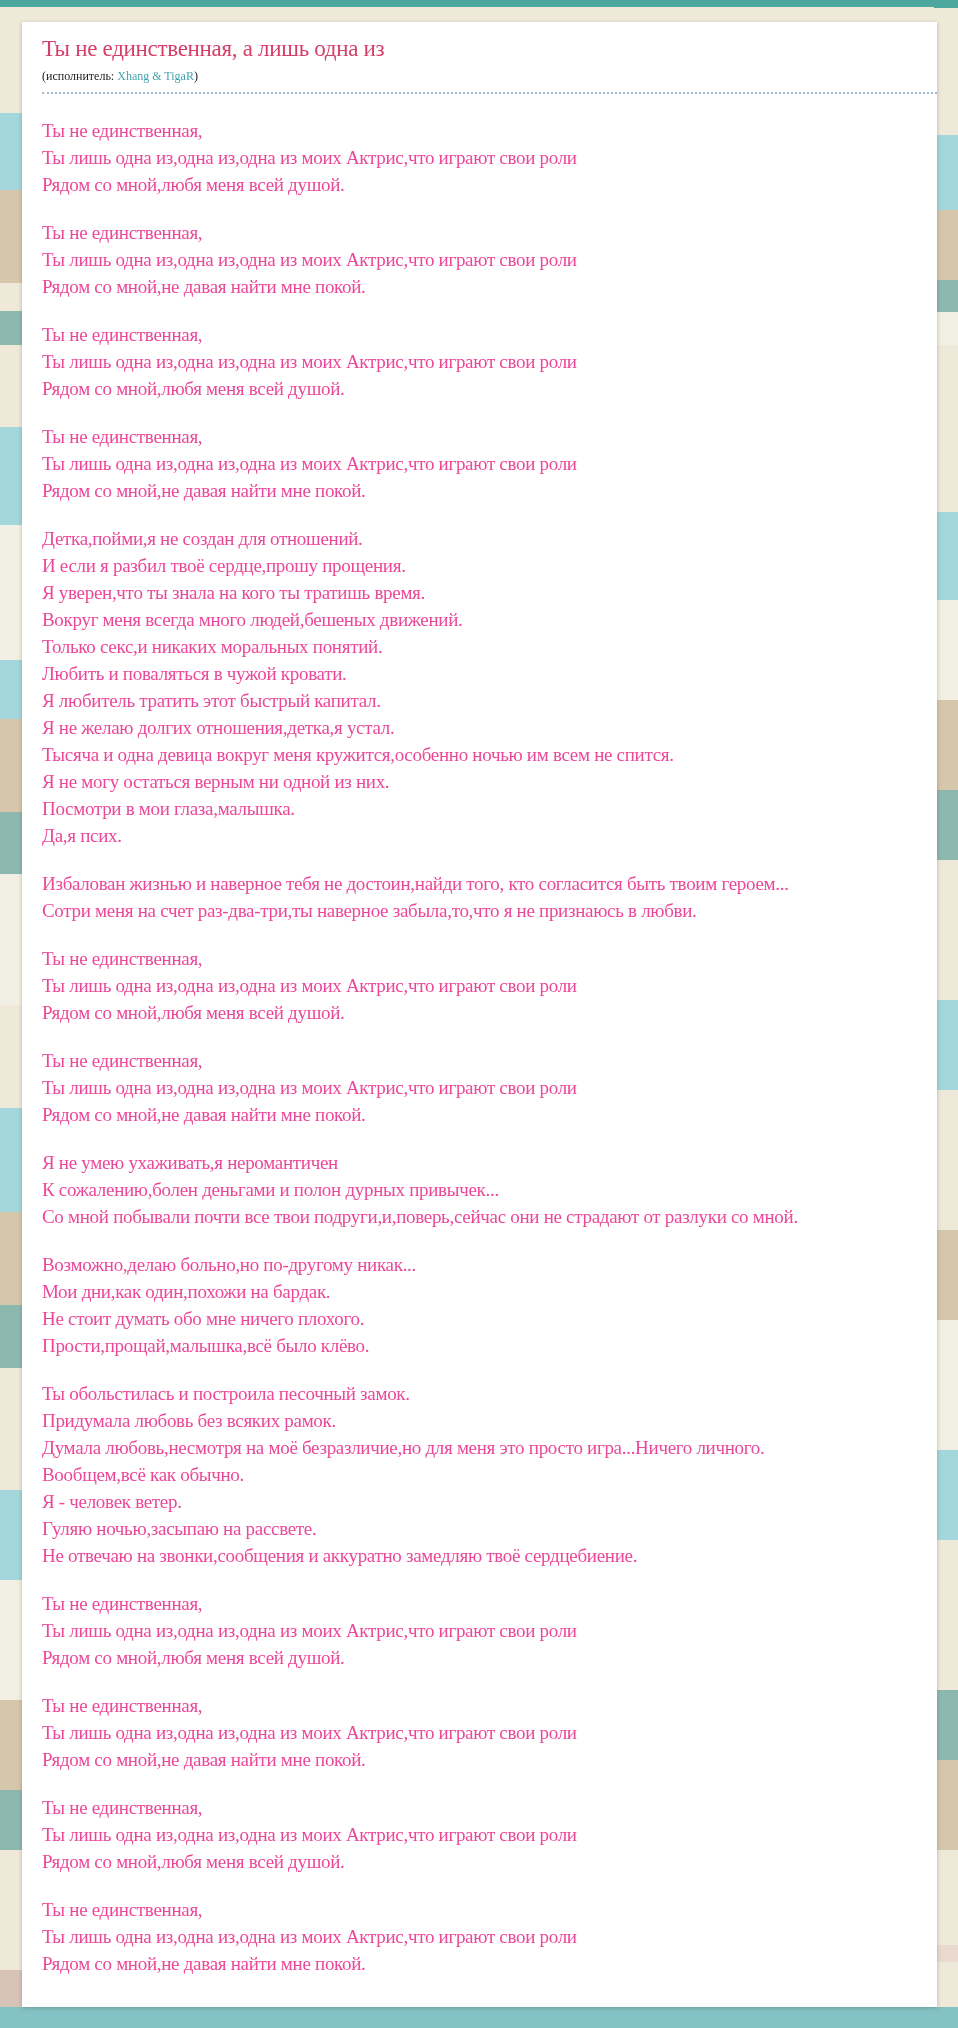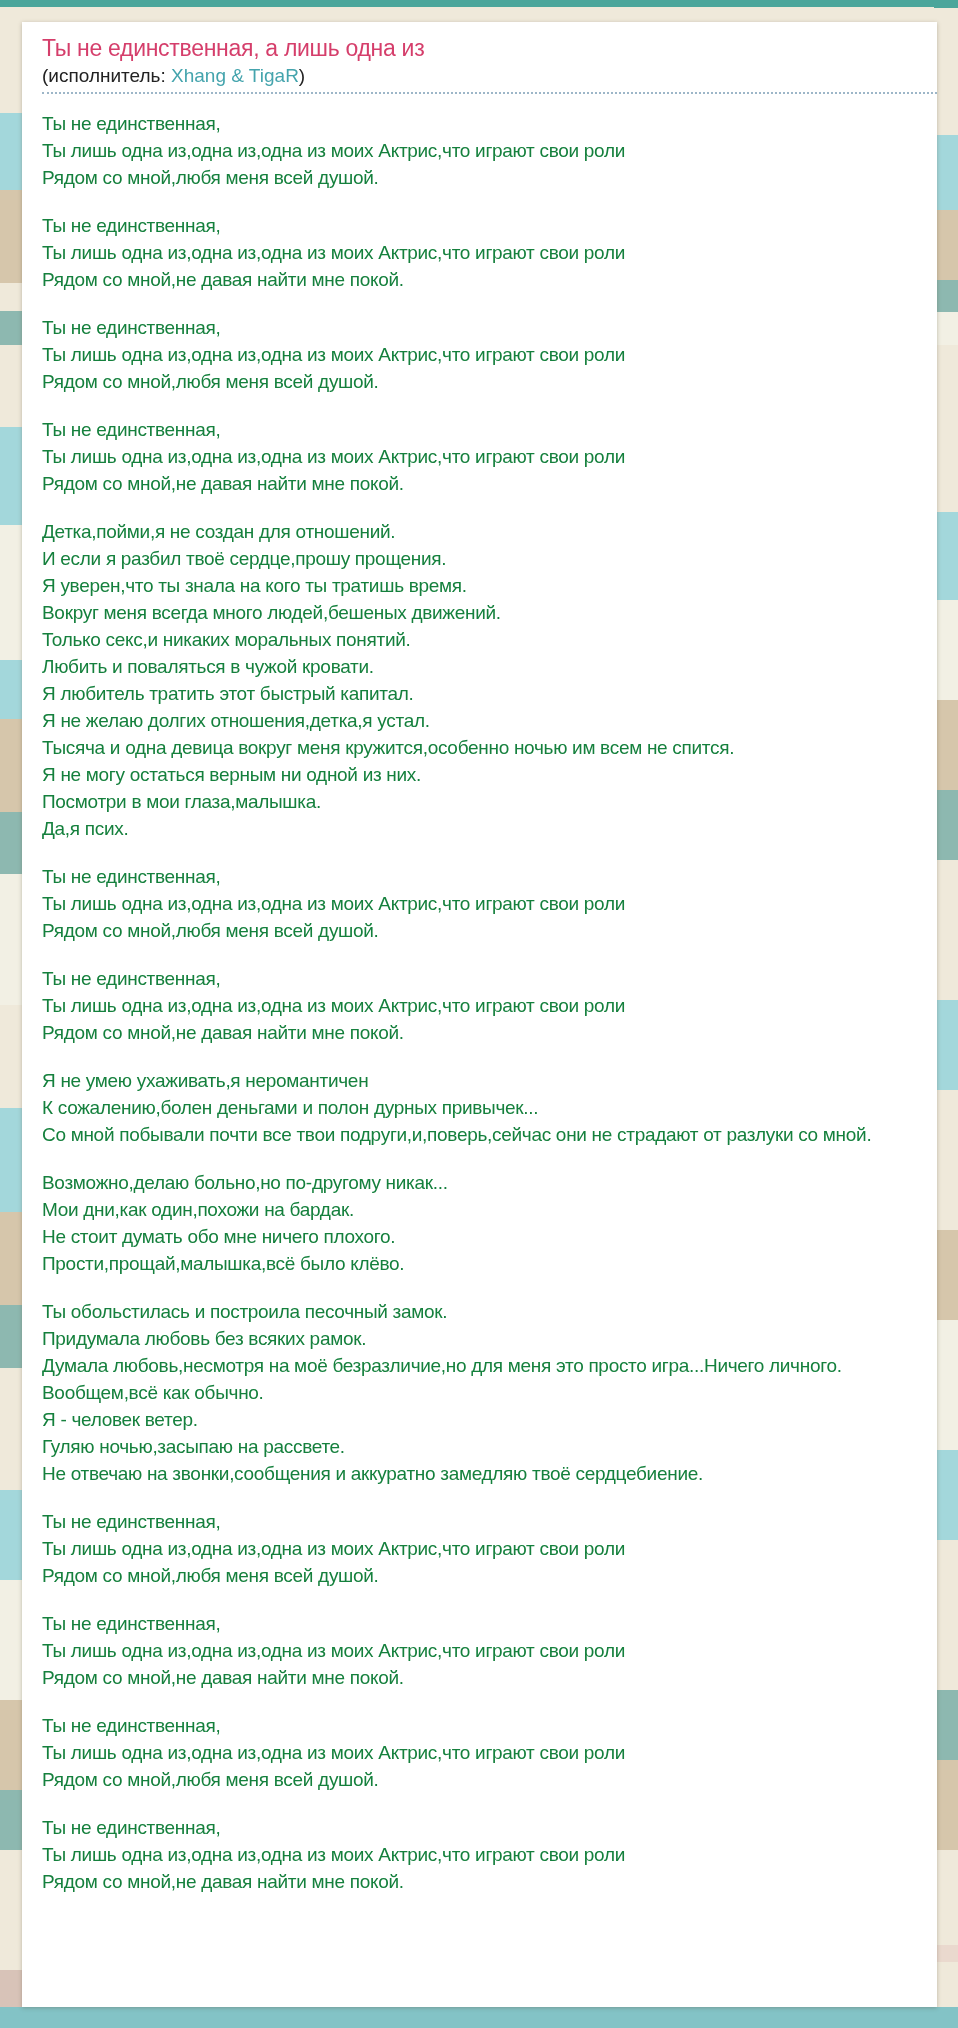--- a/index.html
+++ b/index.html
@@ -80,49 +80,50 @@
     background: #83c3c6;
   }
   
   .card {
     position: absolute;
     left: 22px; top: 22px; width: 915px; bottom: 21px;
     background: #ffffff;
     box-shadow: 0 1px 4px rgba(90, 80, 60, 0.35);
     padding: 13px 0 0 20px;
     box-sizing: border-box;
+    font-family: Liberation Serif, serif;
   }
   h1.title {
     margin: 0 0 5px 0;
     font-size: 23px;
     font-weight: 400;
     letter-spacing: -0.3px;
     color: #d53e6b;
     line-height: 27px;
   }
   .performer {
-    font-size: 19px;
+    font-size: 12px;
     color: #222222;
     line-height: 18px;
     padding-bottom: 7px;
   }
   .performer a {
     color: #44a4ad;
     text-decoration: none;
   }
   .separator {
     border-bottom: 2px dotted #9db6c8;
     margin-right: 0;
     height: 0;
   }
   .lyrics {
-    margin-top: 16px;
+    margin-top: 23px;
     font-size: 19px;
     line-height: 27px;
-    color: #15803d;
+    color: #ec4899;
     letter-spacing: -0.3px;
   }
   .lyrics p {
     margin: 0 0 21px 0;
     white-space: pre-line;
   }
   .logo {
     position: absolute;
     right: 14px; bottom: 4px;
     text-align: right;
@@ -180,20 +181,22 @@
 Я уверен,что ты знала на кого ты тратишь время.
 Вокруг меня всегда много людей,бешеных движений.
 Только секс,и никаких моральных понятий.
 Любить и поваляться в чужой кровати.
 Я любитель тратить этот быстрый капитал.
 Я не желаю долгих отношения,детка,я устал.
 Тысяча и одна девица вокруг меня кружится,особенно ночью им всем не спится.
 Я не могу остаться верным ни одной из них.
 Посмотри в мои глаза,малышка.
 Да,я псих.</p>
+    <p>Избалован жизнью и наверное тебя не достоин,найди того, кто согласится быть твоим героем...
+Сотри меня на счет раз-два-три,ты наверное забыла,то,что я не признаюсь в любви.</p>
     <p>Ты не единственная,
 Ты лишь одна из,одна из,одна из моих Актрис,что играют свои роли
 Рядом со мной,любя меня всей душой.</p>
     <p>Ты не единственная,
 Ты лишь одна из,одна из,одна из моих Актрис,что играют свои роли
 Рядом со мной,не давая найти мне покой.</p>
     <p>Я не умею ухаживать,я неромантичен
 К сожалению,болен деньгами и полон дурных привычек...
 Со мной побывали почти все твои подруги,и,поверь,сейчас они не страдают от разлуки со мной.</p>
     <p>Возможно,делаю больно,но по-другому никак...

